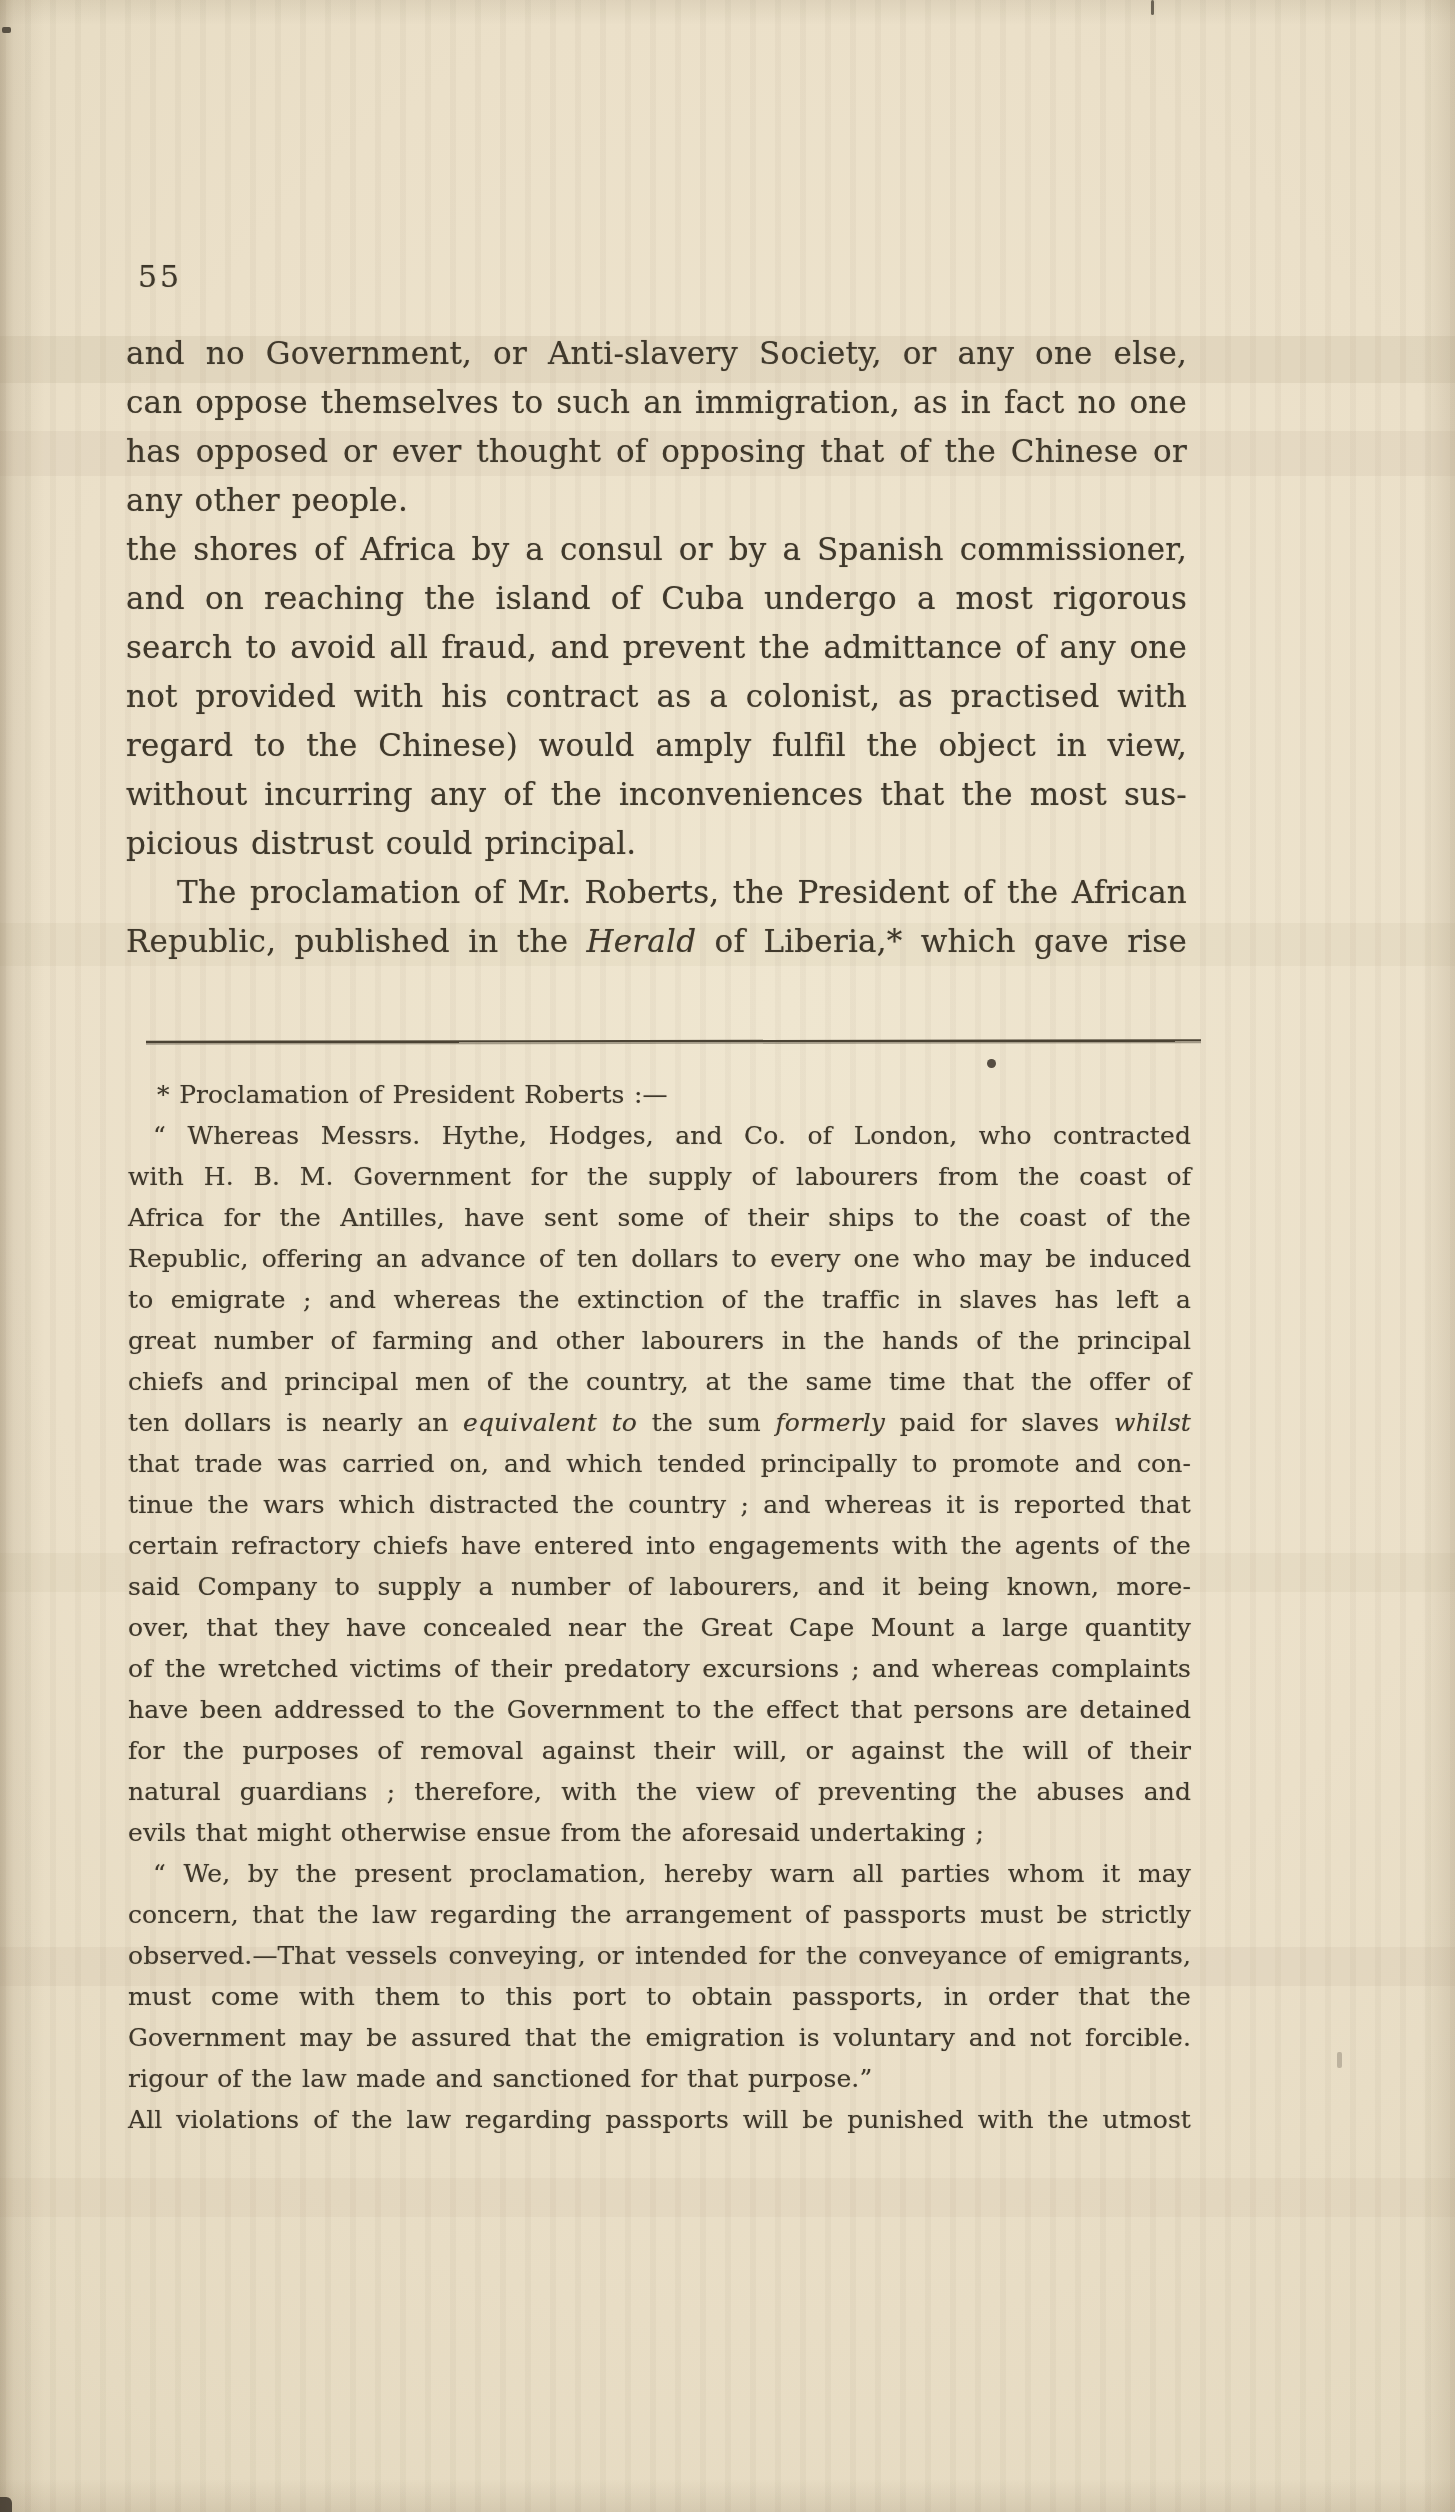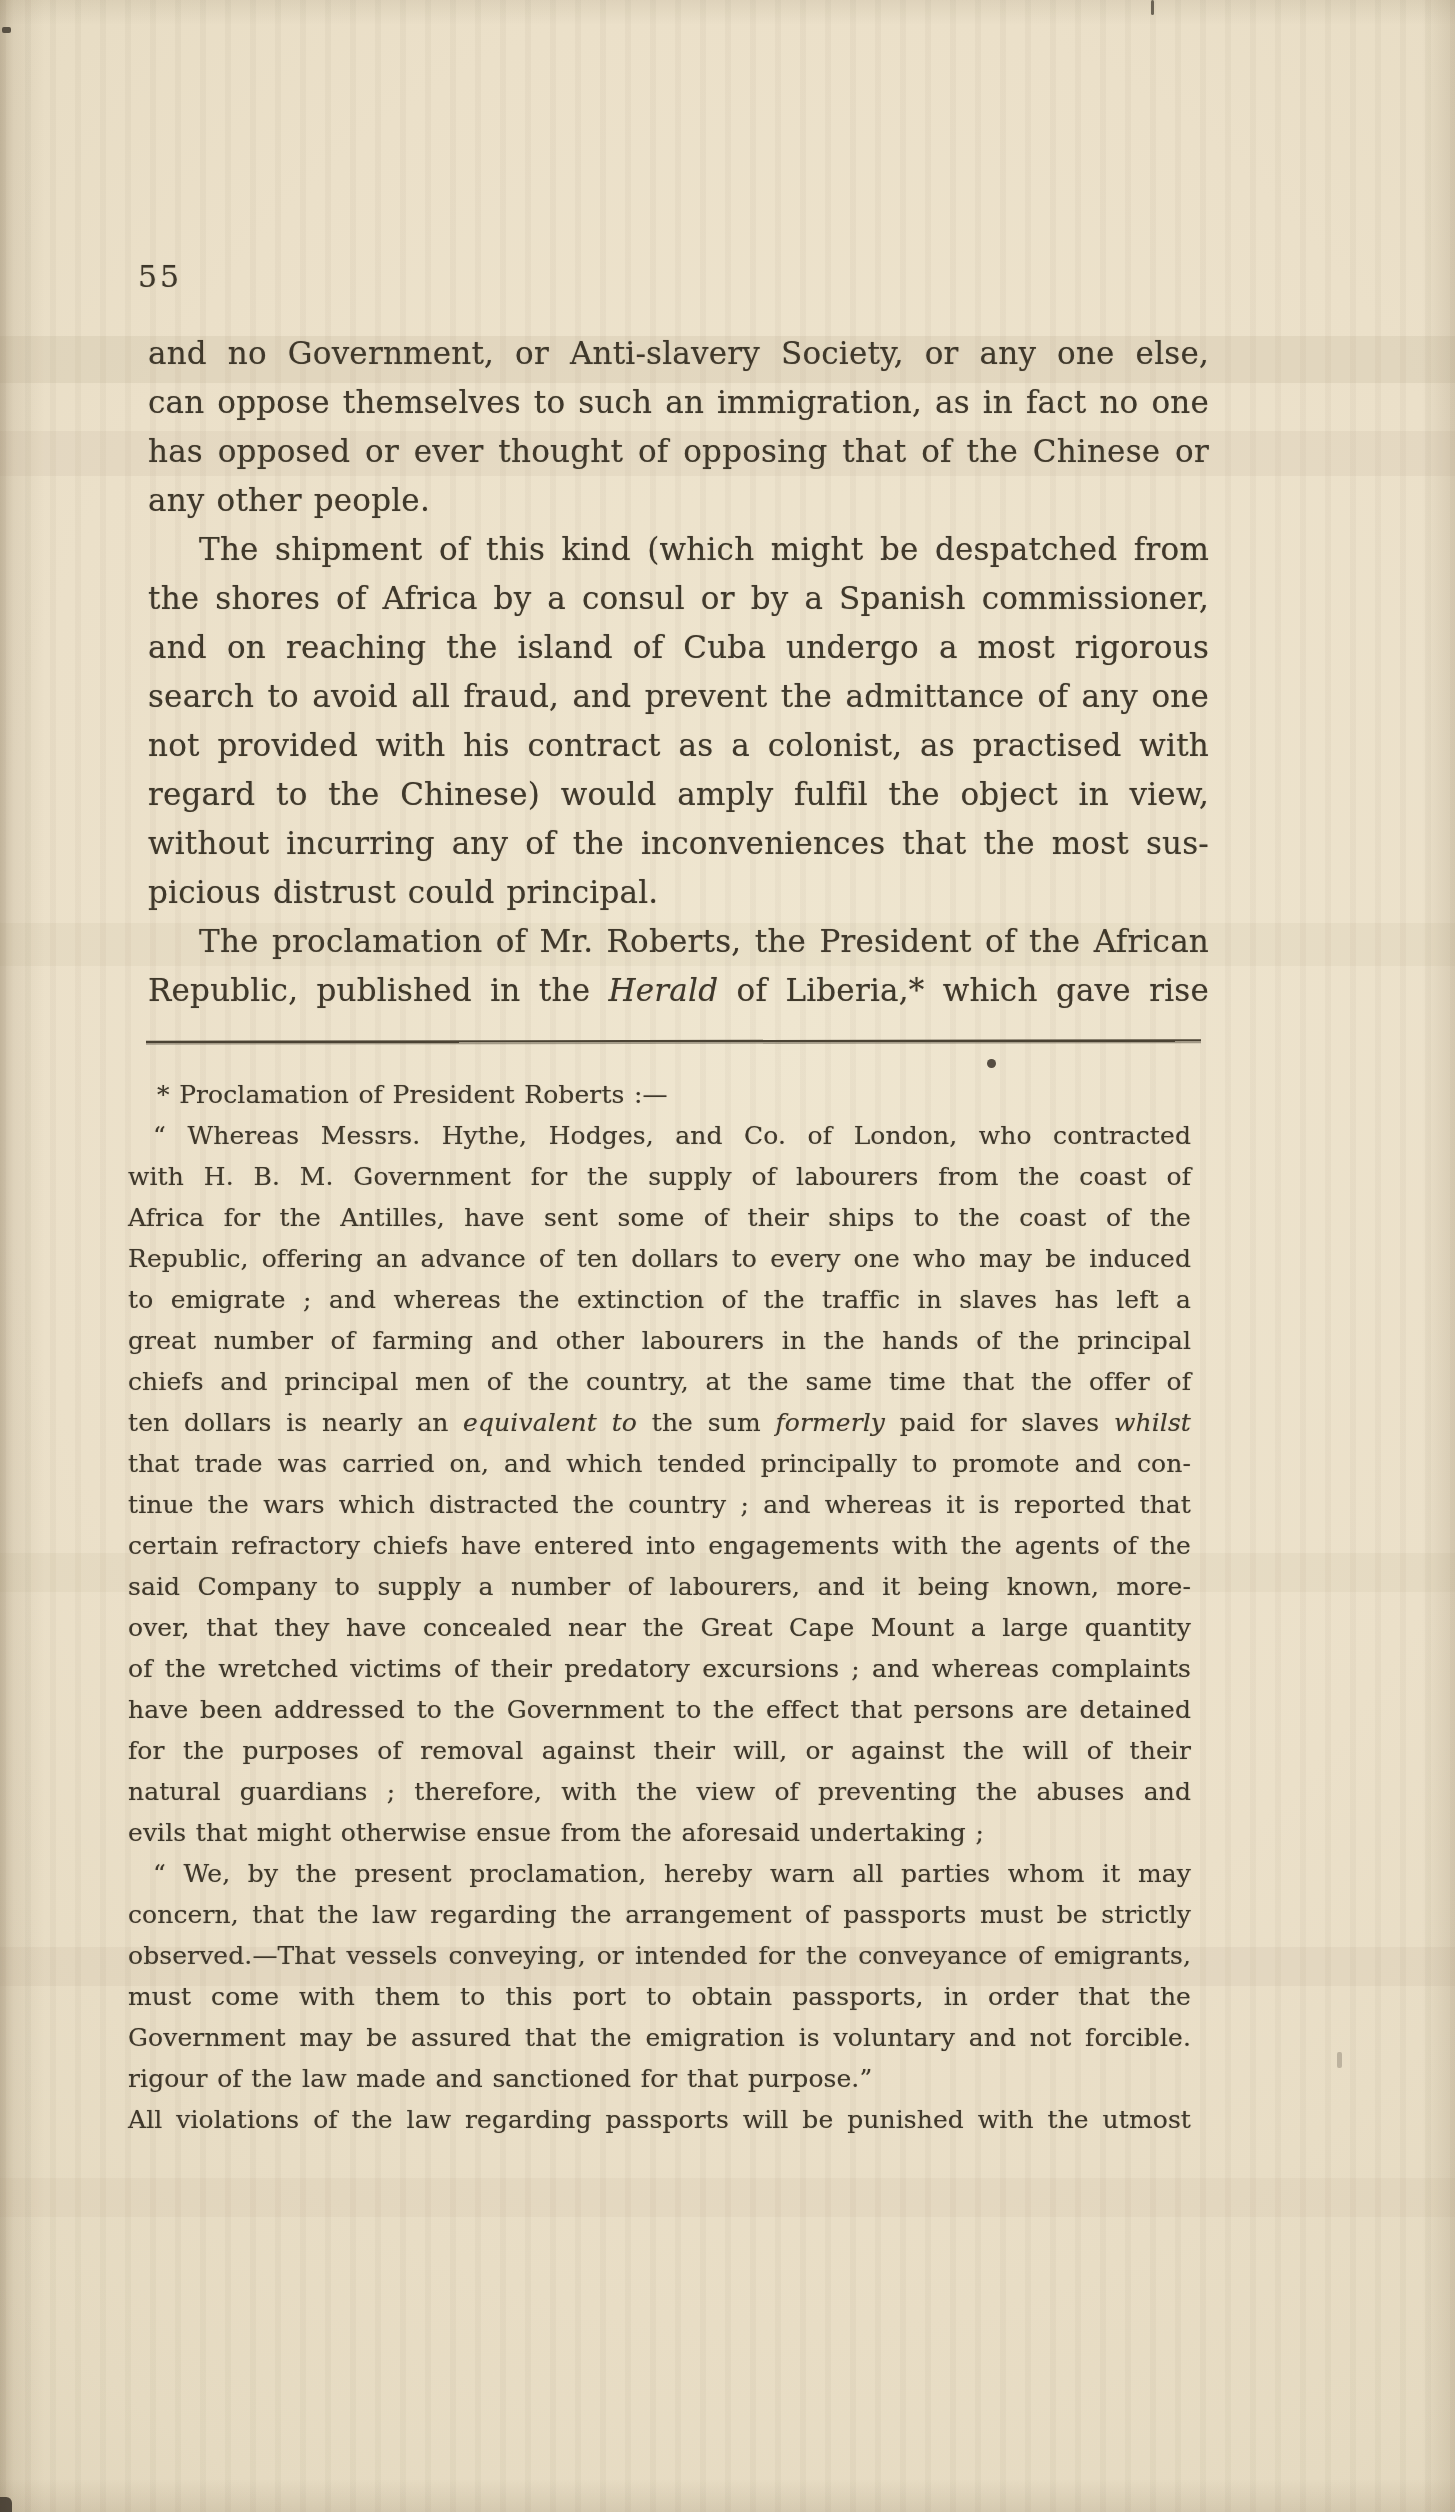--- a/index.html
+++ b/index.html
@@ -28,21 +28,21 @@
       linear-gradient(180deg, rgba(110,92,62,.10) 0px, rgba(0,0,0,0) 25px),
       linear-gradient(0deg, rgba(110,92,62,.14) 0px, rgba(0,0,0,0) 33px);
   }
   .scan-band{position:absolute;left:0;width:100%;pointer-events:none;background:rgba(165,148,118,.13);}
   .ink{color:#3f382b;text-shadow:0 0 1px rgba(63,54,40,.45);}
   .page-number{
     position:absolute;left:138px;width:1061px;top:259px;
     text-align:left;font-size:30px;letter-spacing:2.9px;
   }
   .mt{
-    position:absolute;left:148px;width:1061px;top:329px;
+    position:absolute;left:126px;width:1061px;top:329px;
     font-size:31px;line-height:49px;letter-spacing:0.2px;word-spacing:1.9px;
   }
   .fn{
     position:absolute;left:128px;width:1063px;top:1074px;
     font-size:25px;line-height:41px;letter-spacing:0.1px;word-spacing:1.5px;
   }
   .line{white-space:normal;}
   .line.j{text-align:justify;text-align-last:justify;}
   .mt .line.ind{text-indent:51px;}
   .fn .line.ind{text-indent:25px;}
@@ -74,21 +74,20 @@
   <div class="scan-band" style="top:1947px;height:39px;opacity:.7;"></div>
   <div class="scan-band" style="top:2178px;height:39px;opacity:.55;"></div>
 
   <div class="page-number ink">55</div>
 
   <div class="mt ink" id="main-lines">
       <div class="line j"><span>and no Government, or Anti-slavery Society, or any one else,</span></div>
       <div class="line j"><span>can oppose themselves to such an immigration, as in fact no one</span></div>
       <div class="line j"><span>has opposed or ever thought of opposing that of the Chinese or</span></div>
       <div class="line"><span>any other people.</span></div>
-      <div class="line j ind"><span>The shipment of this kind (which might be despatched from</span></div>
       <div class="line j"><span>the shores of Africa by a consul or by a Spanish commissioner,</span></div>
       <div class="line j"><span>and on reaching the island of Cuba undergo a most rigorous</span></div>
       <div class="line j"><span>search to avoid all fraud, and prevent the admittance of any one</span></div>
       <div class="line j"><span>not provided with his contract as a colonist, as practised with</span></div>
       <div class="line j"><span>regard to the Chinese) would amply fulfil the object in view,</span></div>
       <div class="line j"><span>without incurring any of the inconveniences that the most sus-</span></div>
       <div class="line"><span>picious distrust could principal.</span></div>
       <div class="line j ind"><span>The proclamation of Mr. Roberts, the President of the African</span></div>
       <div class="line j"><span>Republic, published in the </span><span class="it">Herald</span><span> of Liberia,* which gave rise</span></div>
     </div>

